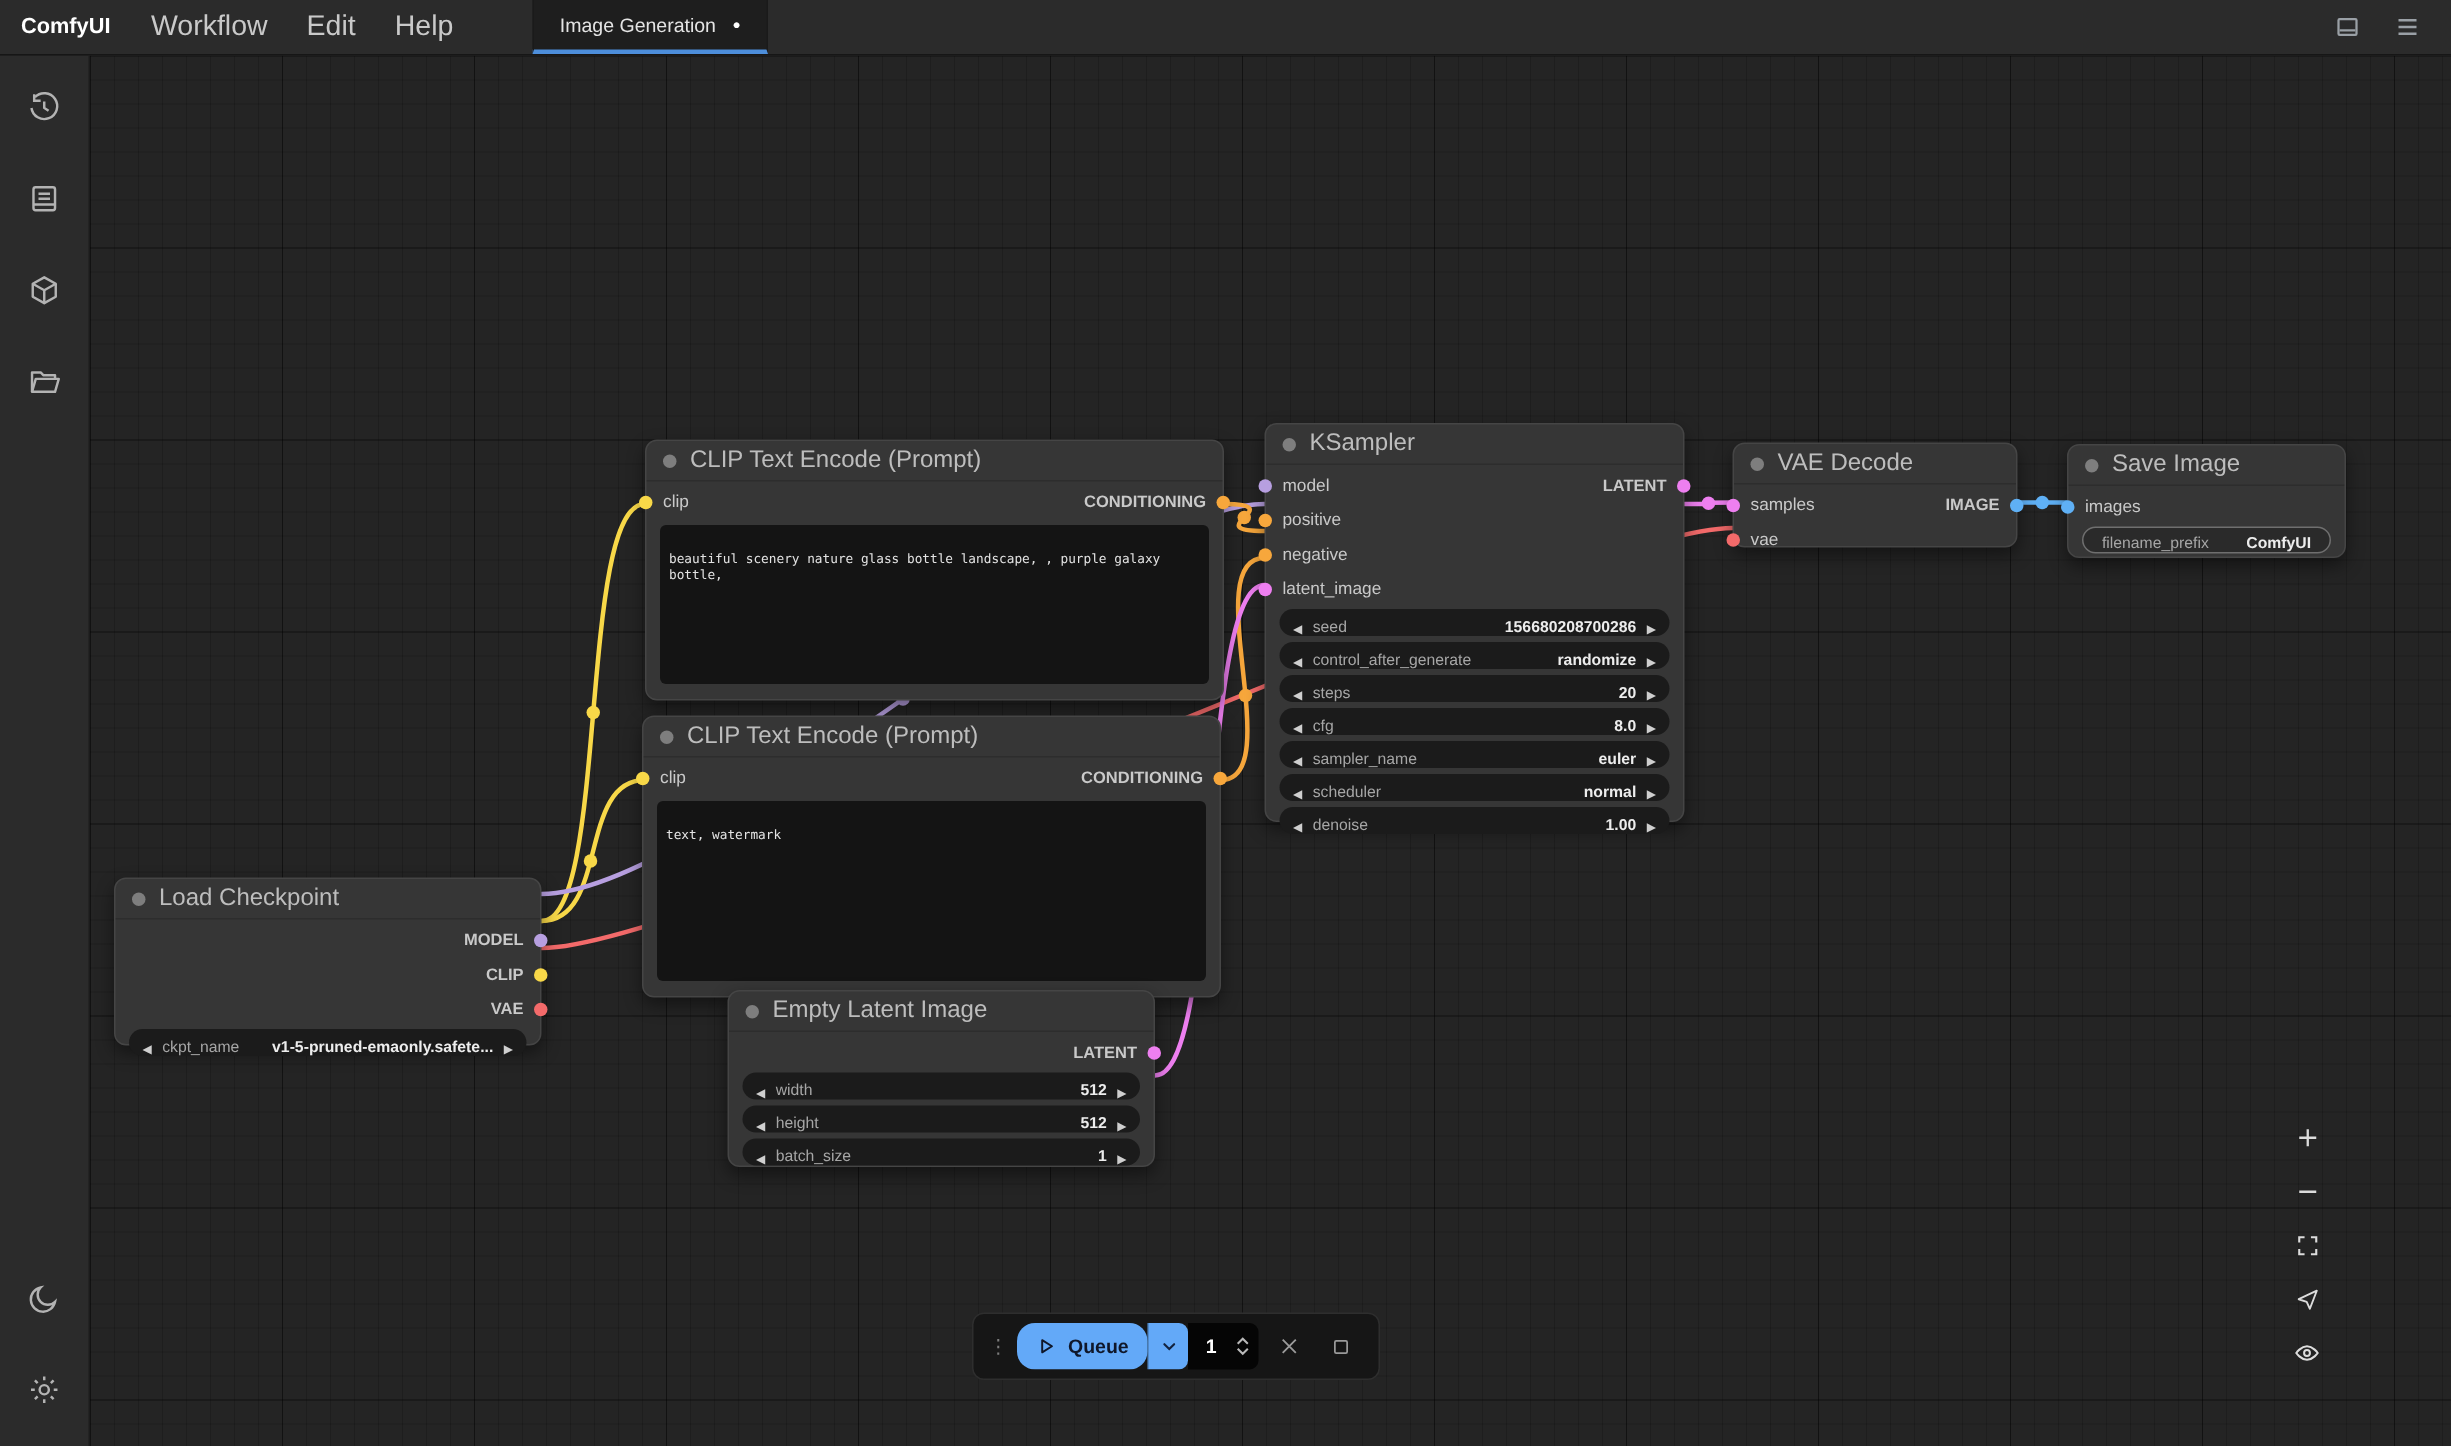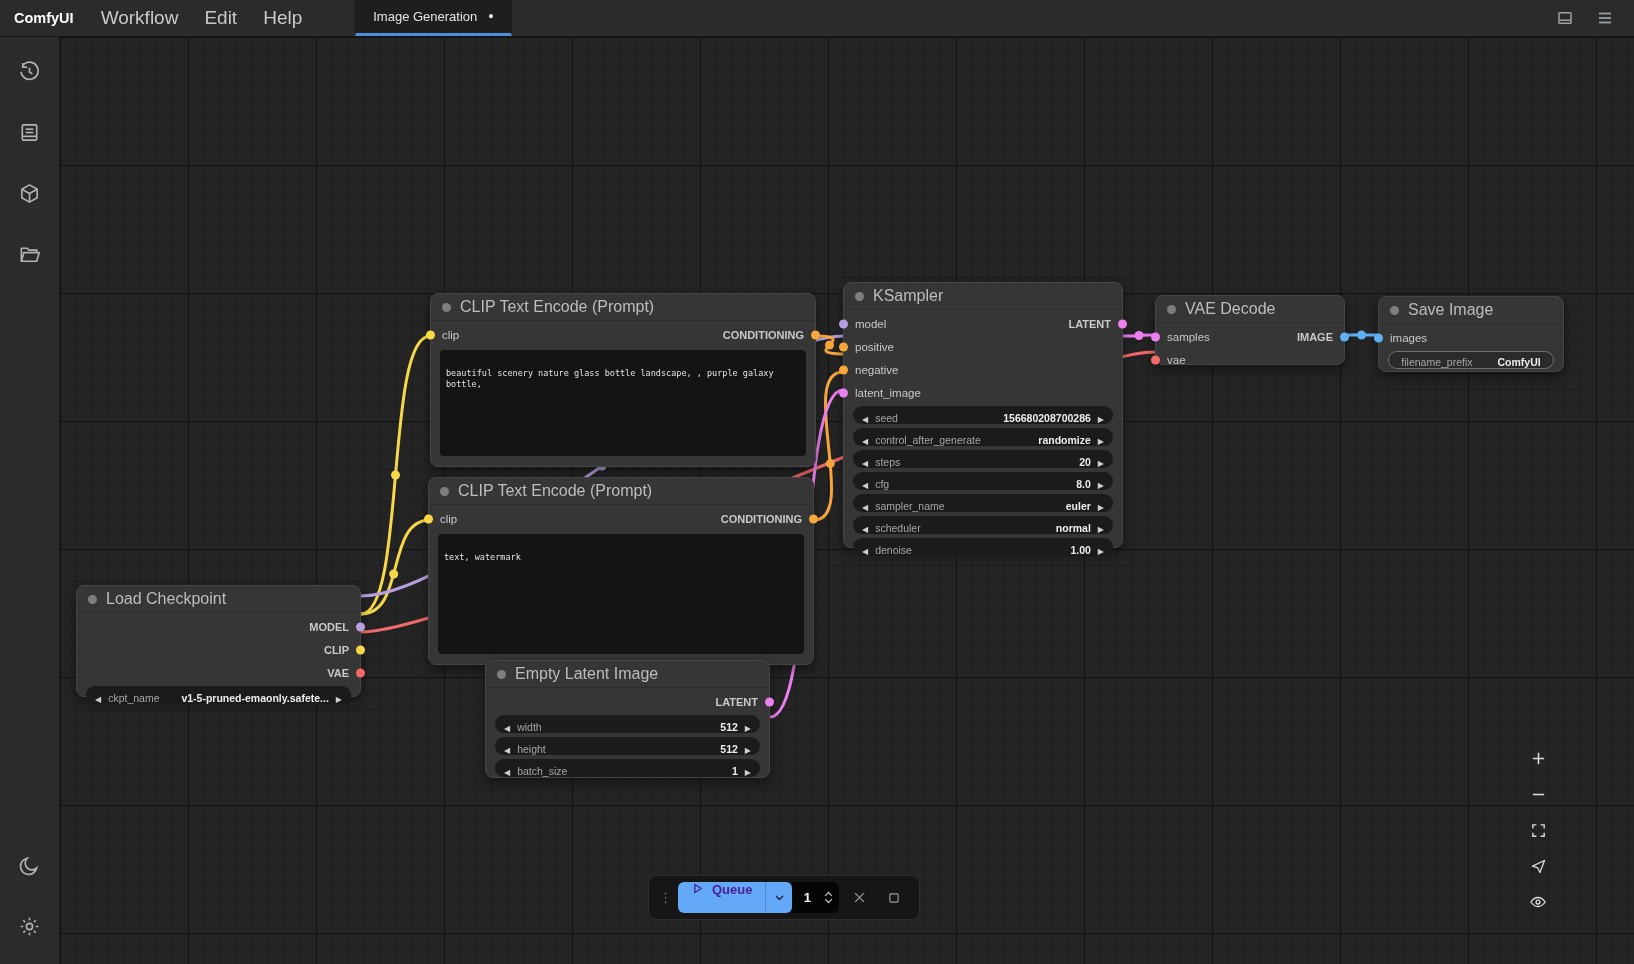--- a/index.html
+++ b/index.html
@@ -69,22 +69,22 @@
   #n-ksamp   { left:783px;  top:245px; width:280px; height:266px; }
   #n-vae     { left:1095px; top:258px; width:190px; height:70px; }
   #n-save    { left:1318px; top:259px; width:186px; height:76px; }
   #n-latent  { left:425px;  top:623px; width:285px; height:118px; }
 
   
   .queuebar { position:absolute; left:588px; top:838px; width:272px; height:45px; background:#161616;
     border:1px solid #2e2e2e; border-radius:8px; display:flex; align-items:center; padding:0 10px; z-index:5; }
   .grip { color:#7c7c7c; font-size:13px; margin-right:7px; letter-spacing:-1px; }
   .qgroup { display:flex; height:31px; border-radius:6px; overflow:hidden; }
-  .qmain { background:#63a9f8; display:flex; gap:8px; padding:0 13px;
-    color:#4c1d95; font-size:13px; font-weight:600; }
+  .qmain { background:#63a9f8; display:flex; align-items:center; gap:8px; padding:0 13px;
+    color:#0f172a; font-size:13px; font-weight:600;border-radius:12px; }
   .qdrop { background:#63a9f8; width:30px; display:flex; align-items:center; justify-content:center;
     border-left:1px solid rgba(0,0,0,.18); color:#13233f; }
   .qnum { width:48px; height:31px; background:#050505; border-radius:0 6px 6px 0; display:flex; align-items:center;
     padding:0 6px 0 12px; color:#fff; font-size:13px; font-weight:700; }
   .steppers { margin-left:auto; display:flex; flex-direction:column; gap:1px; color:#b9b9b9; }
   .qicon { width:30px; height:30px; display:flex; align-items:center; justify-content:center; color:#9a9a9a; margin-left:6px; }
 
   
   .zoomcol { position:absolute; left:1466px; top:709px; display:flex; flex-direction:column; gap:12px; z-index:5; }
   .zbtn { width:24px; height:24px; display:flex; align-items:center; justify-content:center; color:#dcdcdc; }

